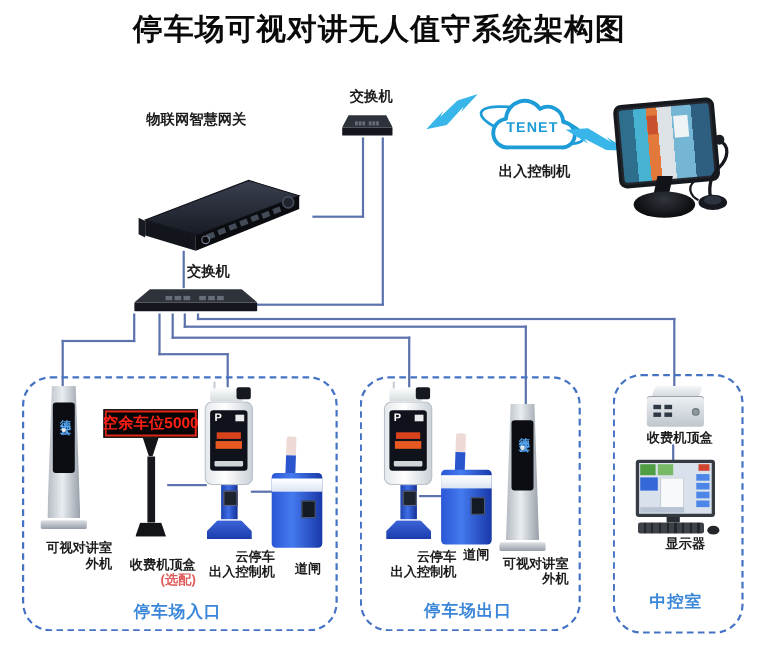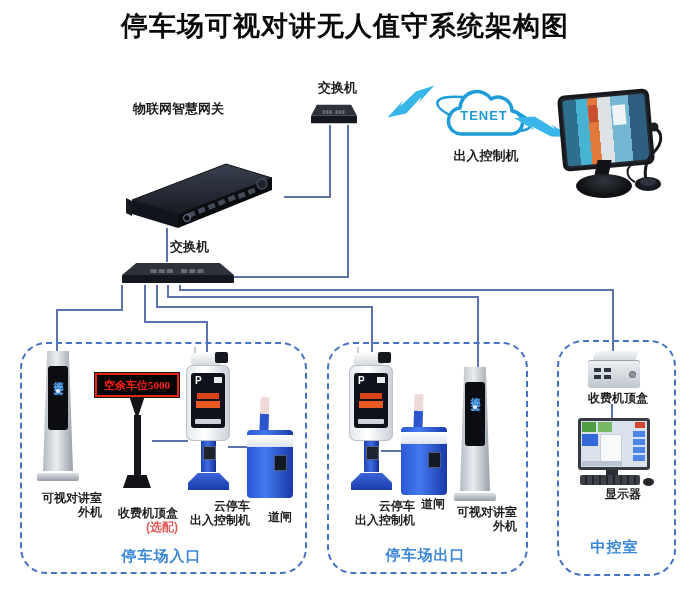--- a/index.html
+++ b/index.html
@@ -37,21 +37,21 @@
     position:absolute;bottom:0;left:50%;transform:translateX(-50%);
     width:42px;height:8px;border-radius:2px;
     background:linear-gradient(#dde1e6,#969da6);
   }
   
   .led{width:88px;}
   .led-panel{
     width:84px;height:24px;margin:0 auto;background:#050505;border:1px solid #1a1a1a;
     box-shadow:inset 0 0 0 2px #e02418;display:flex;align-items:center;justify-content:center;
   }
-  .led-text{color:#ff2016;font-size:11px;font-weight:bold;white-space:nowrap;font-family:Liberation Serif, serif;}
+  .led-text{color:#ff2016;font-size:14px;font-weight:bold;white-space:nowrap;}
   .led-tri{width:40px;height:17px;margin:0 auto;background:#131417;clip-path:polygon(32% 0,68% 0,54% 100%,46% 100%);}
   .led-pole{width:7px;height:60px;margin:0 auto;background:#16171b;}
   .led-foot{width:28px;height:13px;margin:0 auto;background:#131417;clip-path:polygon(16% 0,84% 0,100% 100%,0 100%);}
   
   .ctrl{width:56px;height:139px;}
   .cam{position:absolute;top:1px;left:9px;width:30px;height:13px;border-radius:2px;
        background:linear-gradient(#ffffff,#d4dade);}
   .cam-lens{position:absolute;right:-7px;top:0;width:13px;height:11px;background:#15181e;border-radius:2px;}
   .cam-ant{position:absolute;left:3px;top:-5px;width:2px;height:6px;background:#c9cfd5;}
   .ctrl-body{position:absolute;top:14px;left:4px;width:44px;height:76px;border-radius:7px;

